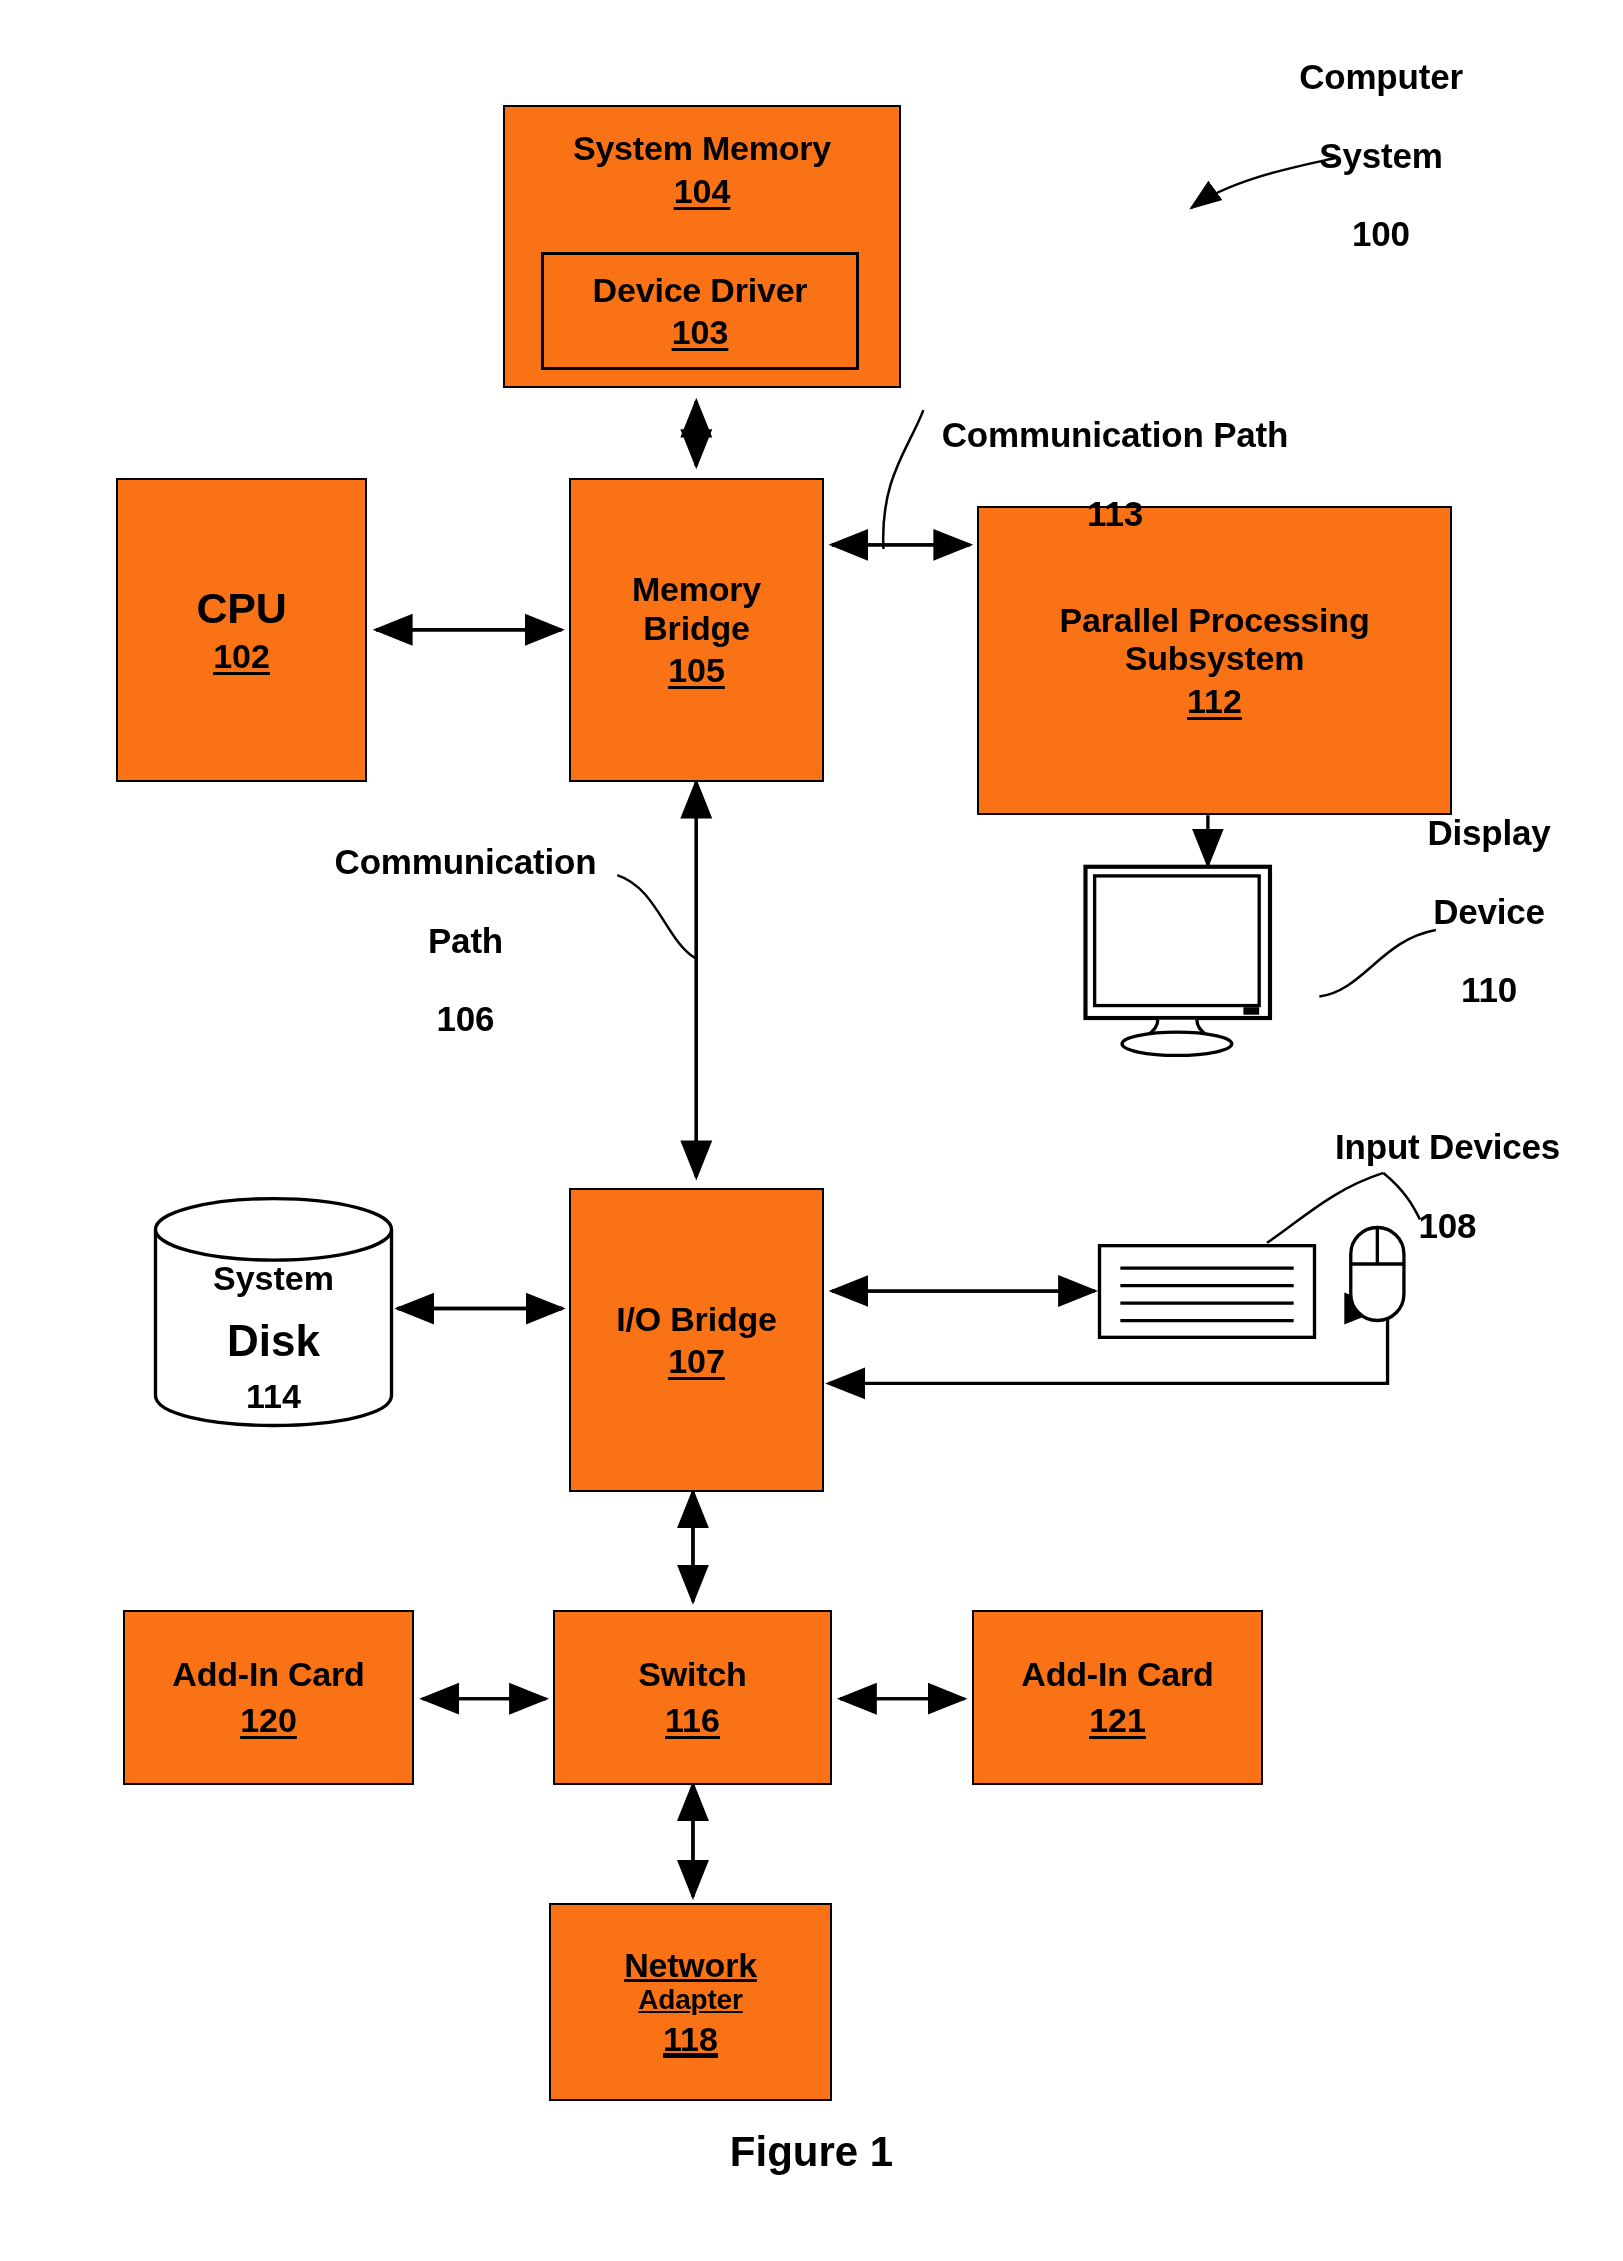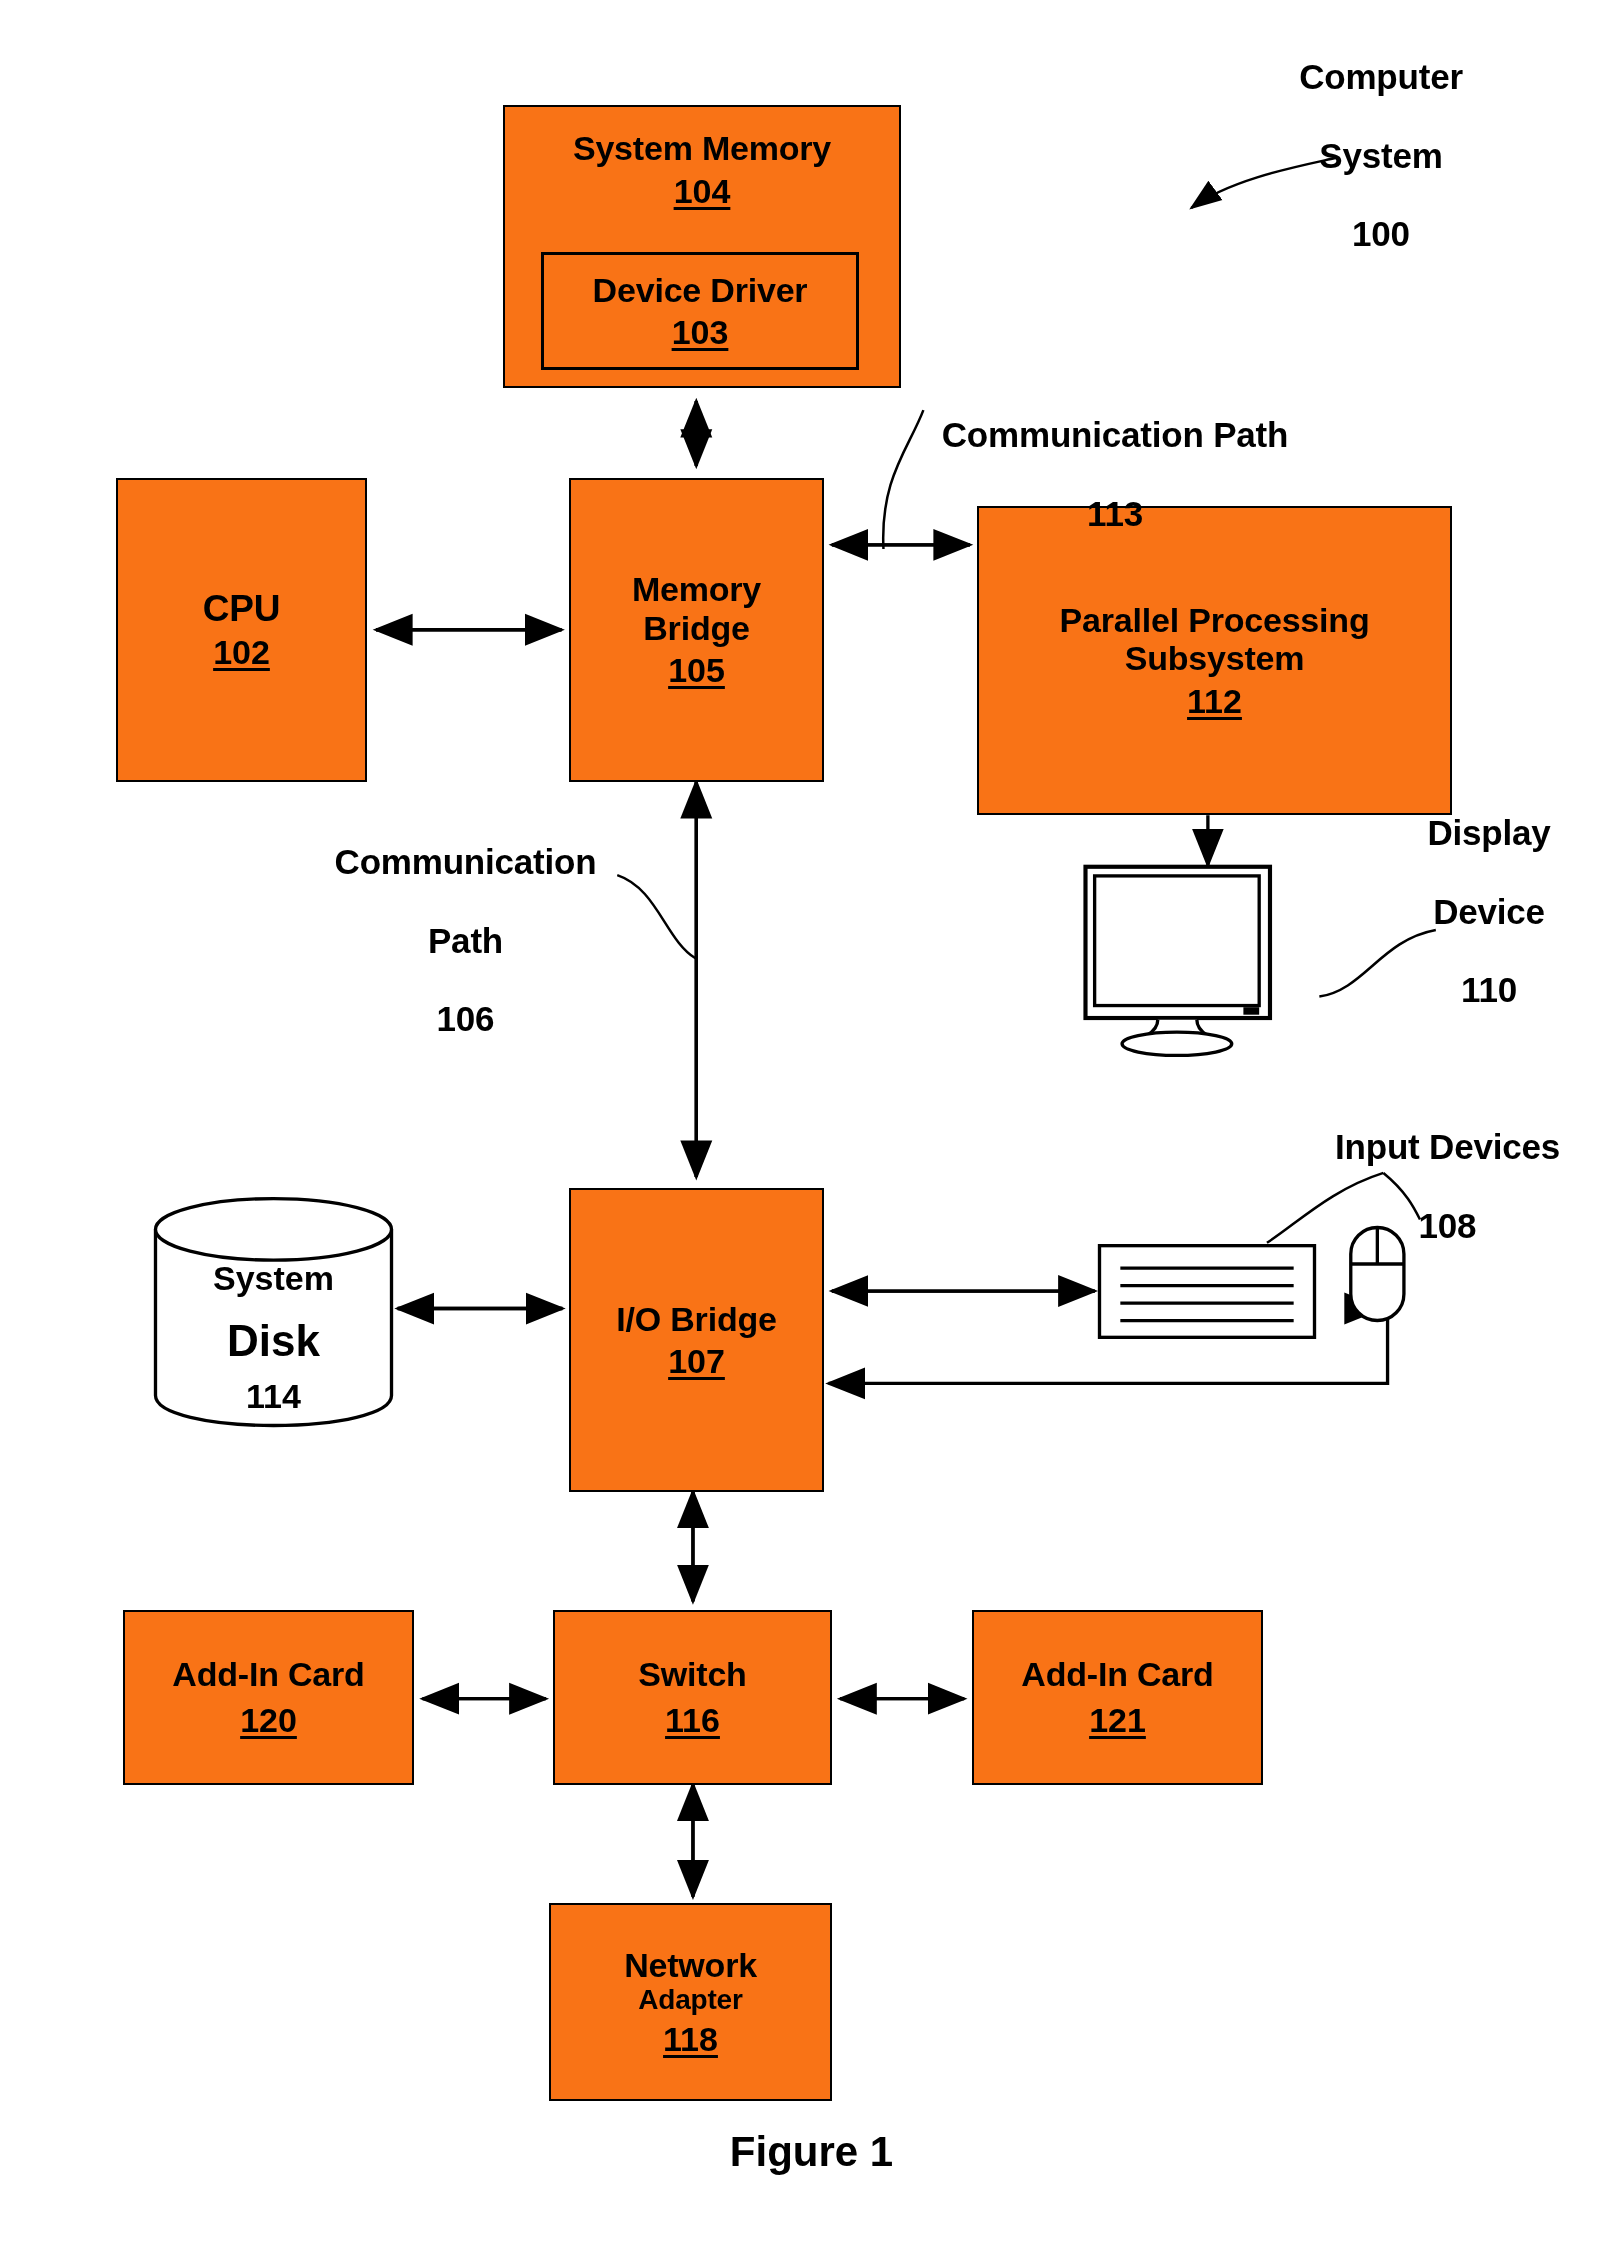--- a/index.html
+++ b/index.html
@@ -182,21 +182,21 @@
     <div class="title" style="font-size:34px;">System Memory</div>
     <div class="num" style="font-size:34px; margin-top:5px;">104</div>
   </div>
 
   <div class="box box-inner" style="left:541px; top:252px; width:318px; height:118px;">
     <div class="title" style="font-size:34px;text-align:center;">Device Driver</div>
     <div class="num" style="font-size:34px; margin-top:3.3px;">103</div>
   </div>
 
   <div class="box" style="left:116px; top:478px; width:251px; height:304px;">
-    <div class="title" style="font-size:37px;">CPU</div>
+    <div class="title" style="font-size:43px;">CPU</div>
     <div class="num" style="font-size:34px; margin-top:3.3px;">102</div>
   </div>
 
   <div class="box" style="left:569px; top:478px; width:255px; height:304px;">
     <div class="title" style="font-size:34px;">Memory</div>
     <div class="title" style="font-size:34px;">Bridge</div>
     <div class="num" style="font-size:34px; margin-top:3.3px;">105</div>
   </div>
 
   <div class="box" style="left:977px; top:506px; width:475px; height:309px;">
@@ -228,21 +228,21 @@
   <div class="box" style="left:123px; top:1610px; width:291px; height:175px;">
     <div class="title" style="font-size:34px;">Add-In Card</div>
     <div class="num" style="font-size:34px; margin-top:6.7px;">120</div>
   </div>
 
   <div class="box" style="left:972px; top:1610px; width:291px; height:175px;">
     <div class="title" style="font-size:34px;">Add-In Card</div>
     <div class="num" style="font-size:34px; margin-top:6.7px;">121</div>
   </div>
 
-  <div class="box" style="left:549px; top:1903px; width:283px; height:198px;">
+  <div class="box" style="left:549px; top:1903px; width:283px; height:198px;text-decoration:underline;">
     <div class="title" style="font-size:34px;">Network</div>
     <div class="title" style="font-size:28px;">Adapter</div>
     <div class="num" style="font-size:34px; margin-top:3.3px;">118</div>
   </div>
 
   <div class="monitor" style="left:1083px; top:864px; width:241px; height:200px;">
     <svg width="241" height="200" viewBox="0 0 290 240" xmlns="http://www.w3.org/2000/svg">
       <rect x="3" y="3" width="222" height="182" fill="#fff" stroke="#000" stroke-width="5"></rect>
       <rect x="14" y="14" width="198" height="156" fill="#fff" stroke="#000" stroke-width="4"></rect>
       <rect x="193" y="172" width="19" height="9" fill="#000"></rect>

